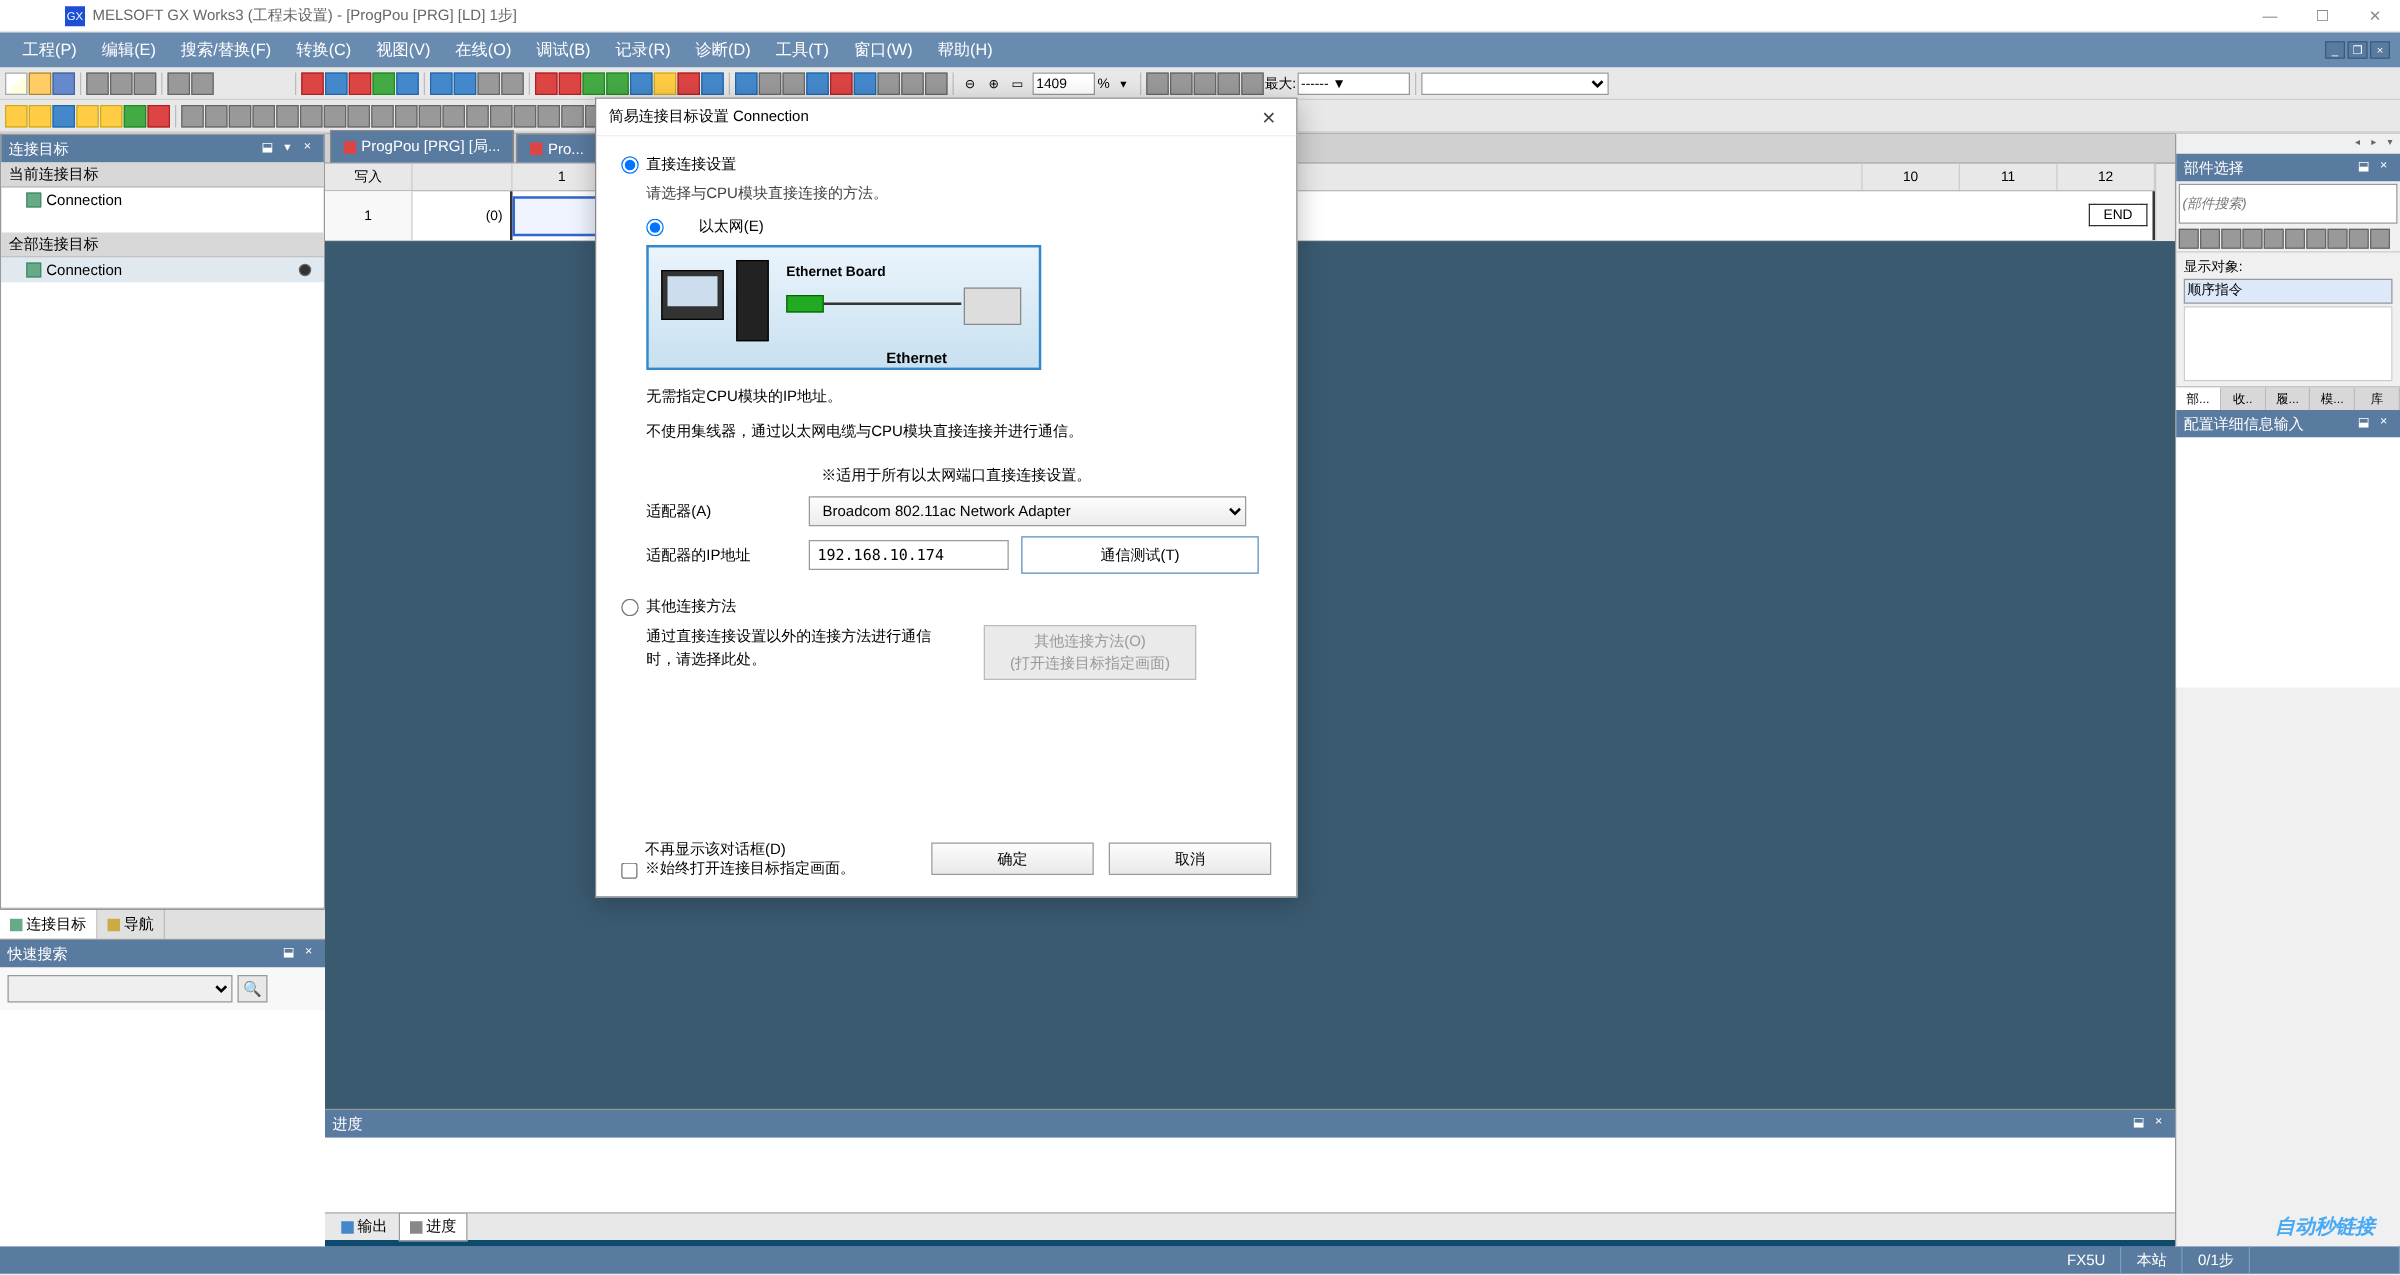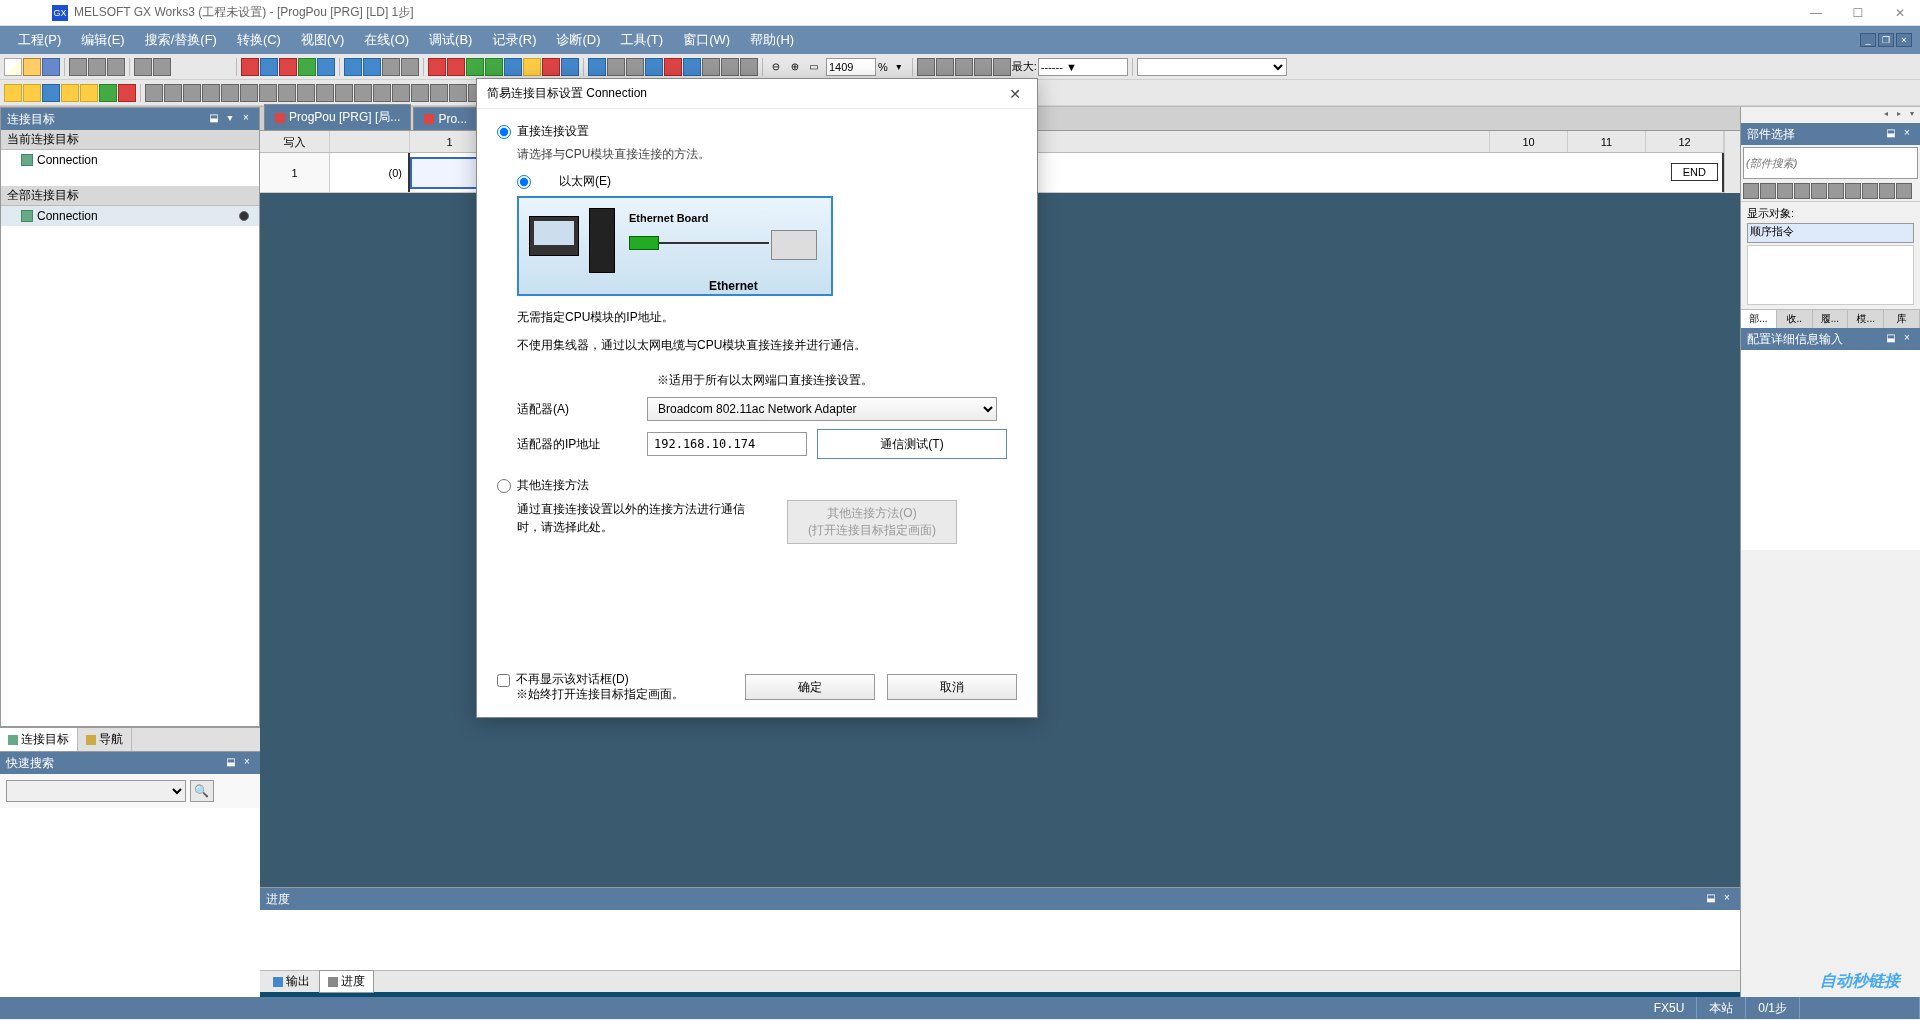--- a/index.html
+++ b/index.html
@@ -141,21 +141,21 @@
 .desc-text { margin: 10px 0 6px 20px; font-size: 12px; line-height: 1.5; }
 .note-text { margin: 18px 0 6px 160px; font-size: 12px; }
 .form-row { display: flex; align-items: center; margin: 8px 0 8px 20px; gap: 10px; }
 .form-row .lbl { width: 120px; font-size: 12px; }
 .form-row .combo { width: 350px; height: 24px; border: 1px solid #999; background: linear-gradient(#fdfdfd,#ececec); font-size: 12px; padding: 0 6px; }
 .form-row .txt { width: 160px; height: 24px; border: 1px solid #999; padding: 0 6px; font-size: 12px; font-family: monospace; }
 .form-row .btn { width: 190px; height: 30px; border: 1px solid #5a8cc0; background: #fff; font-size: 12px; cursor: pointer; }
 .other-desc { margin: 4px 0 6px 20px; font-size: 12px; line-height: 1.5; display: flex; gap: 20px; }
 .other-btn { width: 170px; height: 44px; border: 1px solid #bbb; background: #eaeaea; color: #999; font-size: 12px; text-align: center; padding: 4px; line-height: 1.4; }
 .dialog-footer { padding: 8px 20px 14px 20px; display: flex; align-items: center; gap: 12px; border-top: 0; }
-.dialog-footer .chk-wrap { display: flex; align-items: flex-start; gap: 6px; flex: 1; font-size: 12px; line-height: 1.3; }
+.dialog-footer .chk-wrap { display: flex; align-items: flex-end; gap: 6px; flex: 1; font-size: 12px; line-height: 1.3; }
 .dialog-footer .chk-wrap input { margin-top: 2px; }
 .dialog-footer .dbtn { width: 130px; height: 26px; border: 1px solid #999; background: linear-gradient(#fdfdfd,#e8e8e8); font-size: 12px; cursor: pointer; }
 .vscroll-stub { width: 16px; background: #e8e8e8; border-left: 1px solid #ccc; }
 </style>
 </head>
 <body>
 
 <div class="titlebar">
   <div class="app-icon">GX</div>
   <div class="title">MELSOFT GX Works3 (工程未设置) - [ProgPou [PRG] [LD] 1步]</div>

